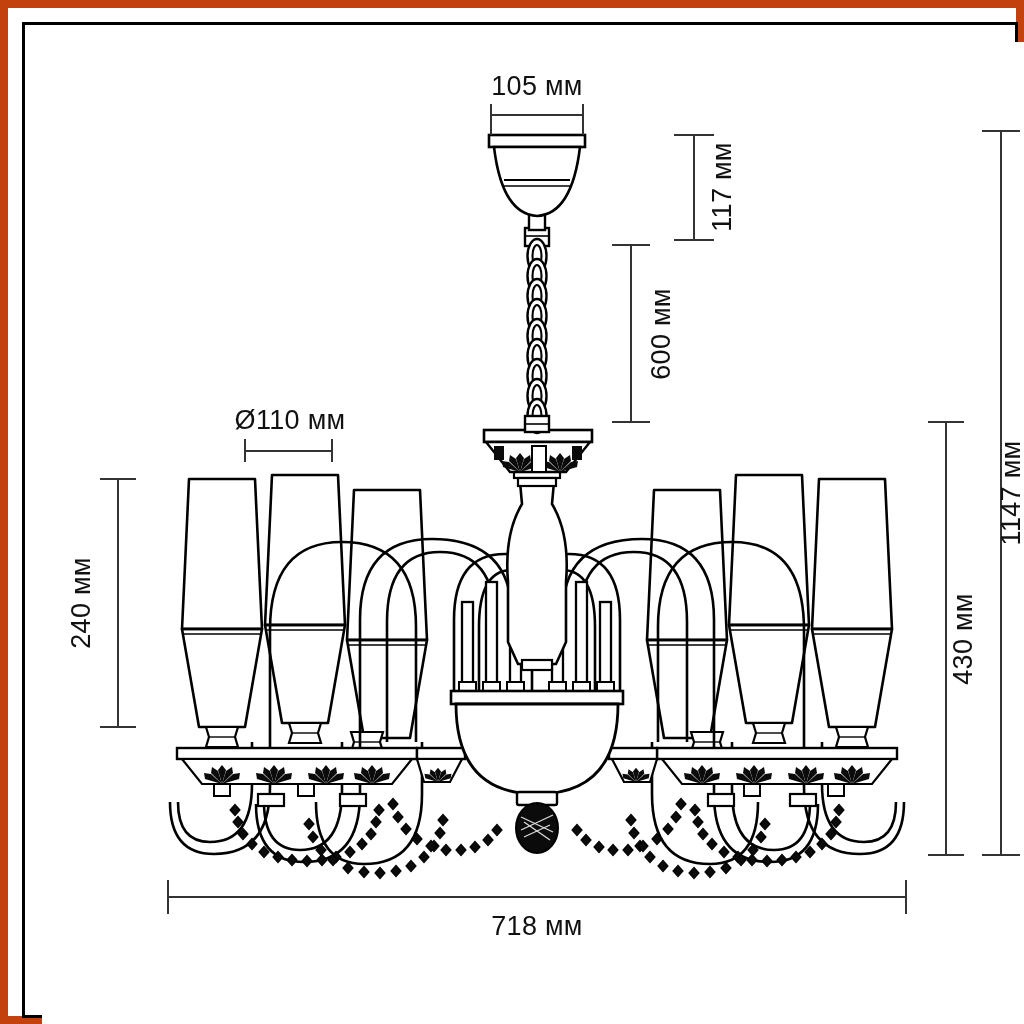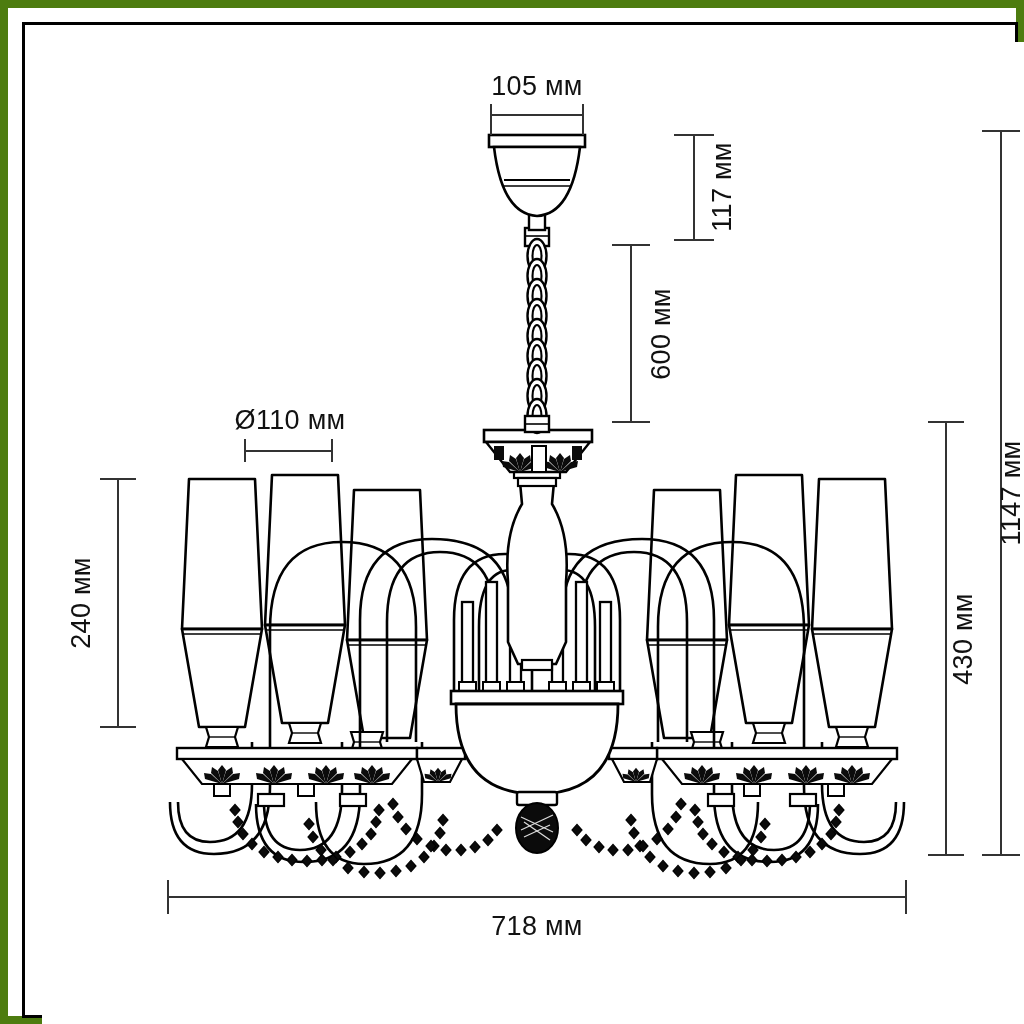--- a/index.html
+++ b/index.html
@@ -10,21 +10,21 @@
   body {
     width: 1024px;
     height: 1024px;
     font-family: "Liberation Sans", sans-serif;
     overflow: hidden;
   }
   #canvas {
     position: relative;
     width: 1024px;
     height: 1024px;
-    background: #4d7c0f;
+    background: #c2410c;
     box-sizing: border-box;
   }
   #frame-outer {
     position: absolute;
     left: 8px;
     top: 8px;
     width: 1008px;
     height: 1008px;
     background: #ffffff;
     box-sizing: border-box;

